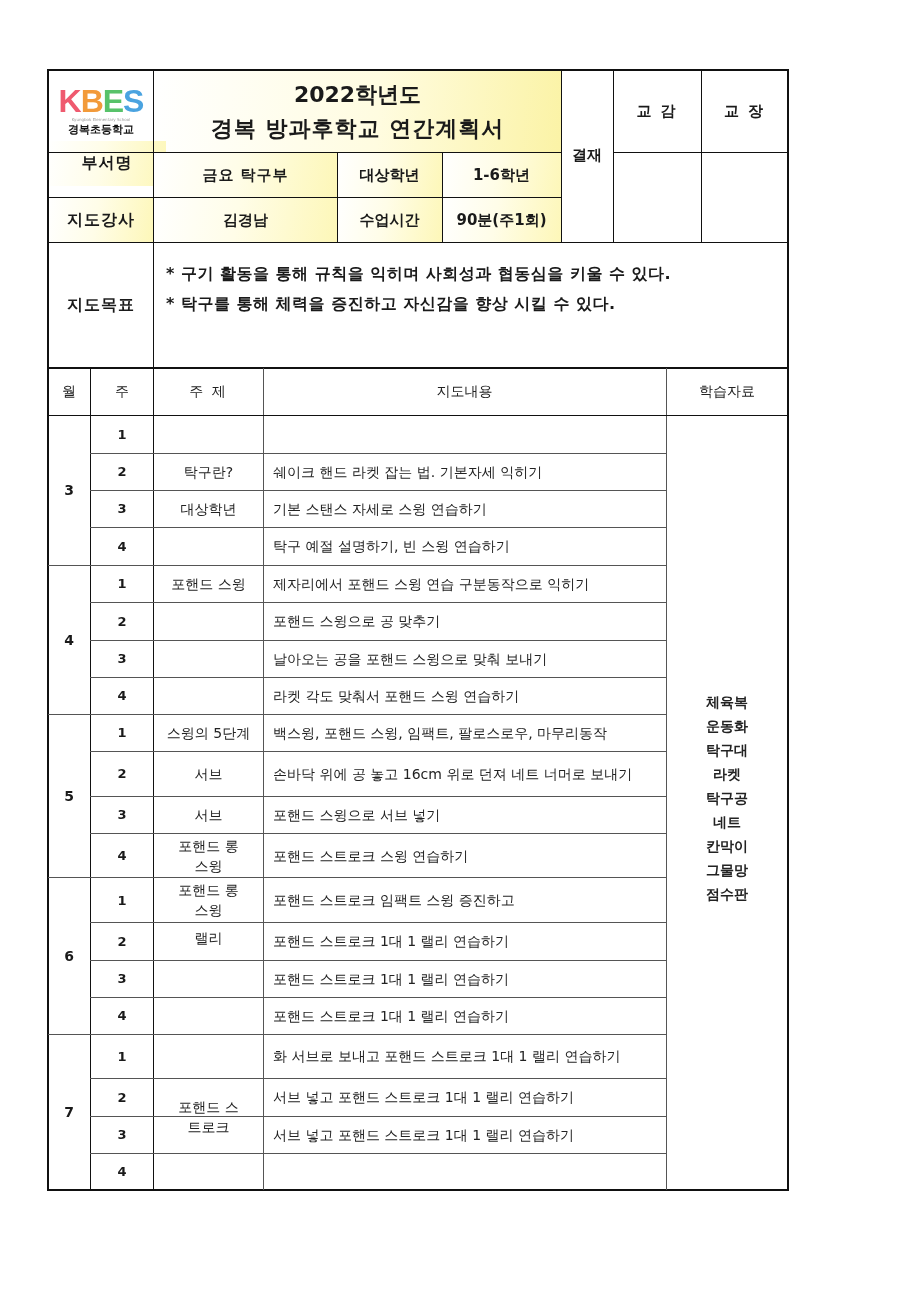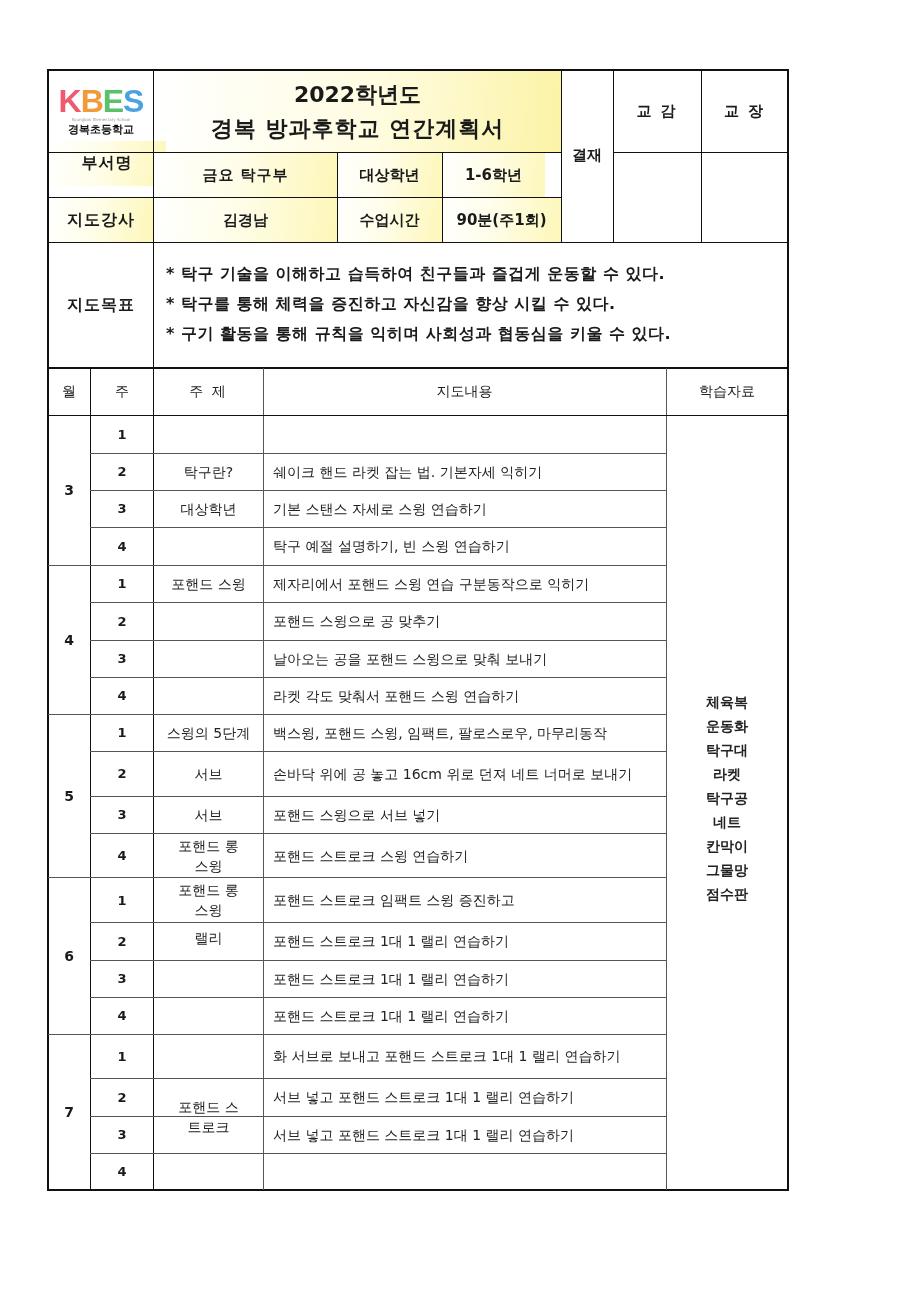--- a/index.html
+++ b/index.html
@@ -37,38 +37,37 @@
   </div>
 
   <div class="cell hl-title" style="left:154px; top:70px; width:407px; height:83px; flex-direction:column;">
     <div style="font-size:22px; font-weight:bold; line-height:34px;">2022학년도</div>
     <div style="font-size:22px; font-weight:bold; line-height:34px; letter-spacing:1px;">경복 방과후학교 연간계획서</div>
   </div>
 
   <div class="cell hl lbl" style="left:48px; top:141px; width:118px; height:45px;">부서명</div>
   <div class="cell hl val" style="left:154px; top:153px; width:183px; height:45px; letter-spacing:1px;">금요 탁구부</div>
   <div class="cell hl val" style="left:337px; top:153px; width:105px; height:45px;">대상학년</div>
-  <div class="cell hl val" style="left:442px; top:153px; width:103px; height:45px;">1-6학년</div>
+  <div class="cell hl val" style="left:442px; top:153px; width:119px; height:45px;">1-6학년</div>
 
   <div class="cell hl lbl" style="left:48px; top:198px; width:106px; height:45px;">지도강사</div>
   <div class="cell hl val" style="left:154px; top:198px; width:183px; height:45px;">김경남</div>
   <div class="cell hl val" style="left:337px; top:198px; width:105px; height:45px;">수업시간</div>
   <div class="cell hl val" style="left:442px; top:198px; width:119px; height:45px;">90분(주1회)</div>
 
   <div class="cell val" style="left:561px; top:140px; width:52px; height:30px;">결재</div>
   <div class="cell val" style="left:613px; top:70px; width:88px; height:82px; align-items:flex-start; padding-top:32px; letter-spacing:2px;">교 감</div>
   <div class="cell val" style="left:701px; top:70px; width:87px; height:82px; align-items:flex-start; padding-top:32px; letter-spacing:2px;">교 장</div>
   <div class="abs" style="left:613px; top:152px; width:88px; height:91px;"></div>
   <div class="abs" style="left:701px; top:152px; width:87px; height:91px;"></div>
 
   <div class="cell lbl" style="left:48px; top:243px; width:106px; height:125px;">지도목표</div>
   <div class="abs" style="left:154px; top:243px; width:634px; height:125px; padding:16px 0 0 12px;">
-    <div class="goal-line">* 탁구 기술을 이해하고 습득하여 친구들과 즐겁게 운동할 수 있다.</div>
+    <div class="goal-line">* 구기 활동을 통해 규칙을 익히며 사회성과 협동심을 키울 수 있다.</div>
     <div class="goal-line">* 탁구를 통해 체력을 증진하고 자신감을 향상 시킬 수 있다.</div>
-    <div class="goal-line">* 구기 활동을 통해 규칙을 익히며 사회성과 협동심을 키울 수 있다.</div>
   </div>
 
   <div class="cell th" style="left:48px; top:368px; width:42px; height:47px;">월</div>
   <div class="cell th" style="left:90px; top:368px; width:64px; height:47px;">주</div>
   <div class="cell th" style="left:154px; top:368px; width:109px; height:47px; letter-spacing:2px;">주 제</div>
   <div class="cell th" style="left:263px; top:368px; width:403px; height:47px;">지도내용</div>
   <div class="cell th" style="left:666px; top:368px; width:122px; height:47px;">학습자료</div>
 
   <div class="cell mo" style="left:48px; top:415px; width:42px; height:150px;">3</div>
   <div class="cell wk" style="left:90px; top:415px; width:64px; height:38px;">1</div>

